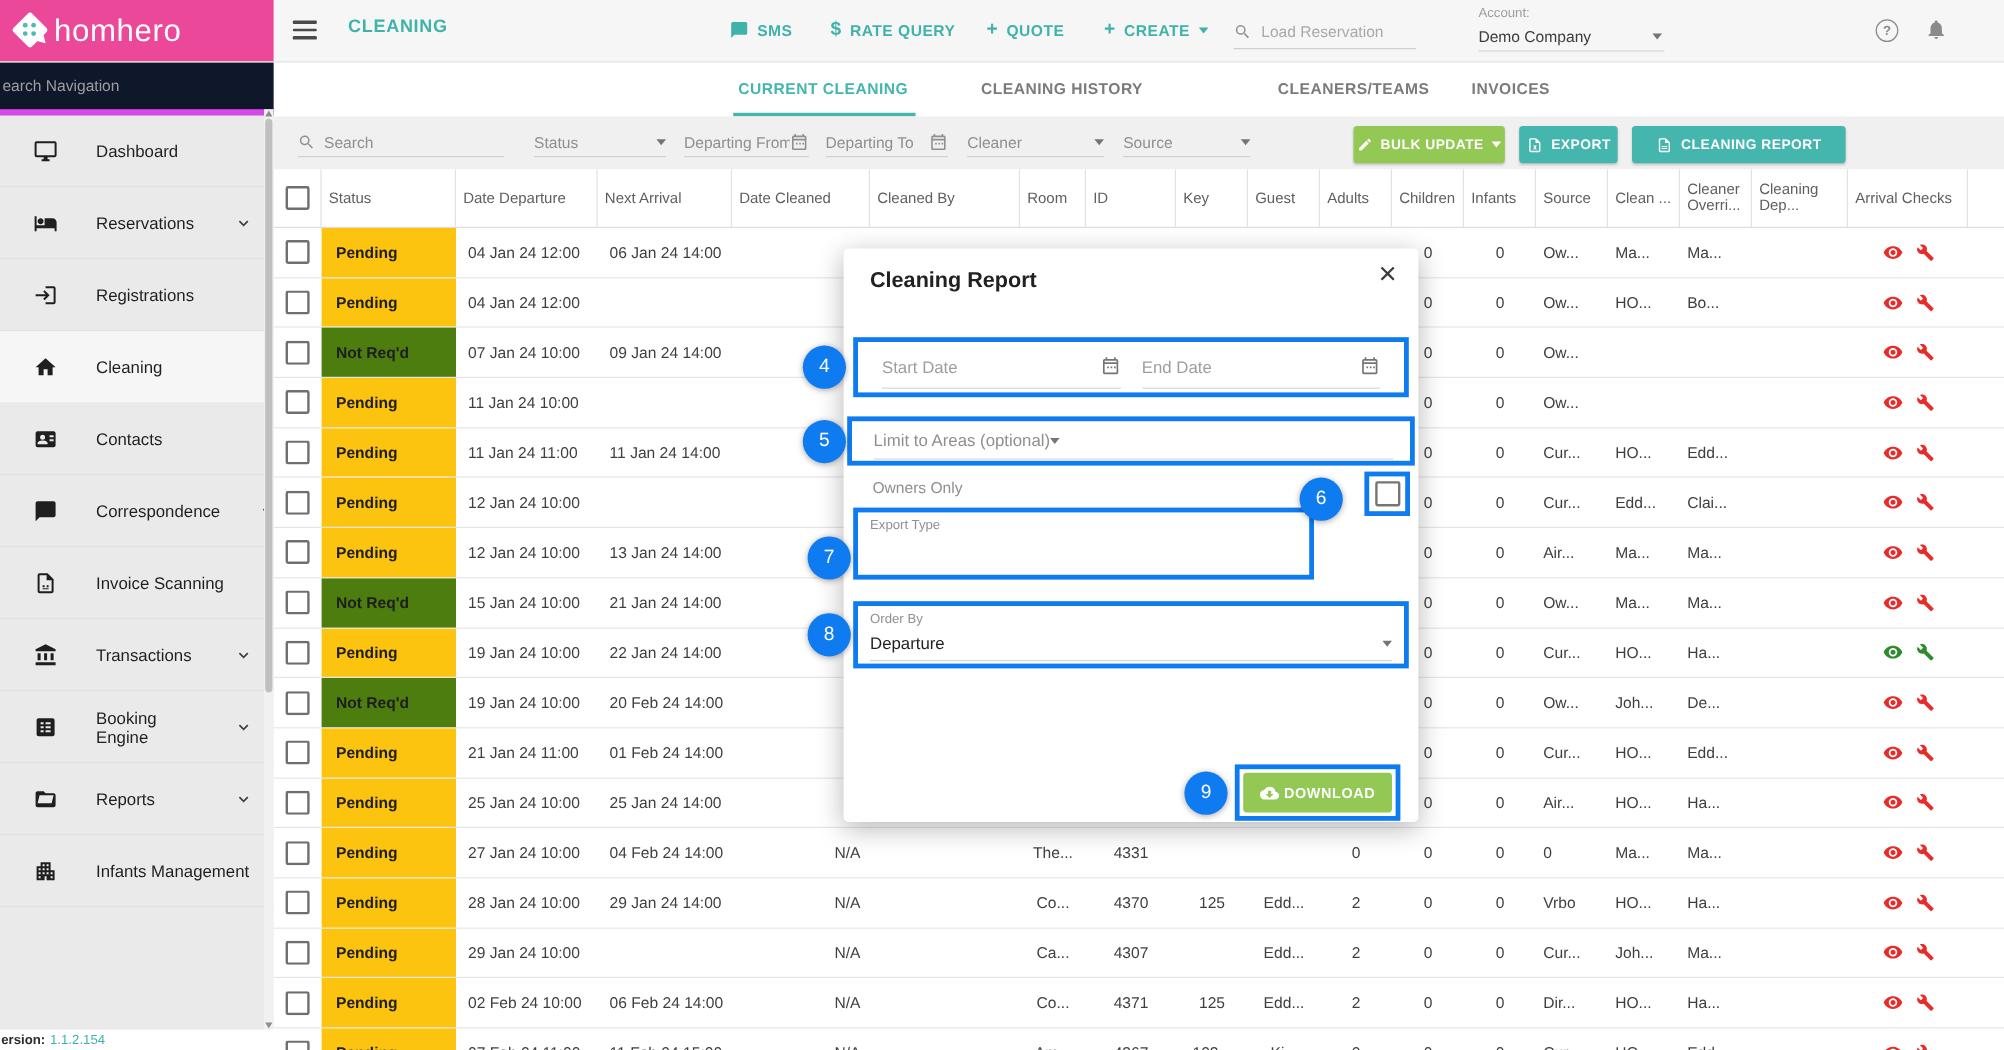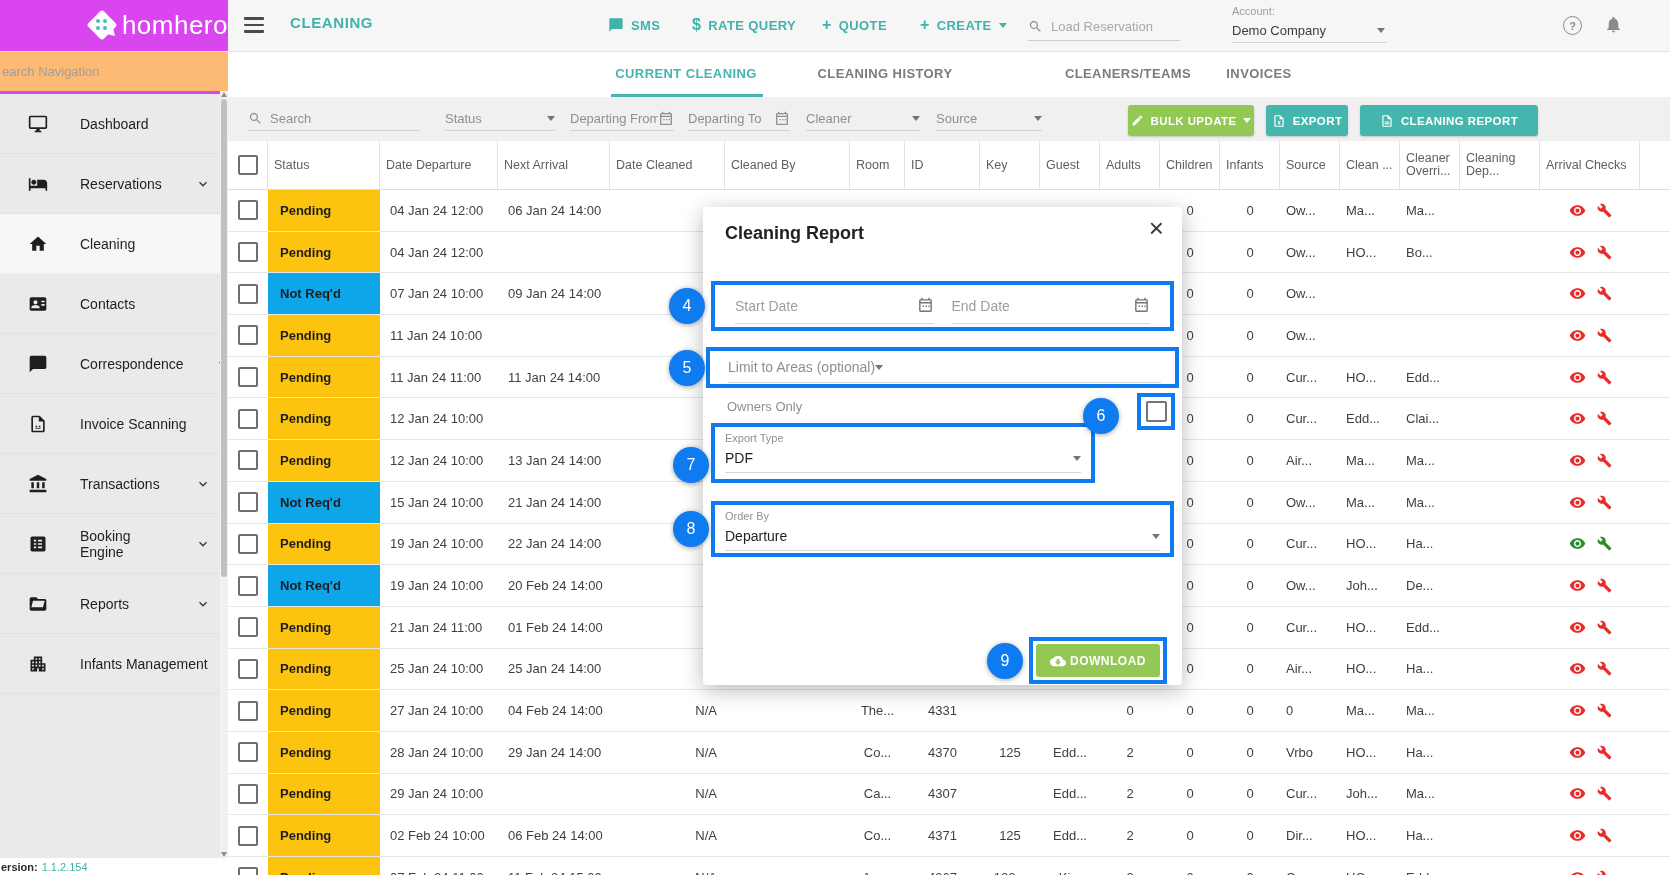--- a/index.html
+++ b/index.html
@@ -1,39 +1,39 @@
 <!DOCTYPE html>
 <html><head>
 <meta charset="utf-8">
 <style>
   html,body{margin:0;padding:0;background:#fff;font-family:"Liberation Sans","DejaVu Sans",sans-serif;}
   .screen{position:relative;width:1670px;height:875px;overflow:hidden;background:#fff;}
   svg{display:block}
   
   .topbar{position:absolute;left:0;top:0;width:1670px;height:51px;background:#f6f6f6;border-bottom:1px solid #e3e3e3;z-index:20;}
-  .logo{position:absolute;left:0;top:0;width:228px;height:51px;background:#d946ef;display:flex;align-items:center;gap:3px;padding-left:8px;box-sizing:border-box;justify-content:flex-end;}
+  .logo{position:absolute;left:0;top:0;width:228px;height:51px;background:#ec4899;display:flex;align-items:center;gap:3px;padding-left:8px;box-sizing:border-box;}
   .logo-text{color:#fff;font-size:26px;font-weight:500;letter-spacing:.5px;}
   .hamburger{position:absolute;left:244px;top:17px;width:20px;cursor:pointer;}
   .hamburger span{display:block;height:2.5px;background:#4a4a4a;margin-bottom:4px;border-radius:1px;}
   .page-title{position:absolute;left:290px;top:14px;font-size:15px;font-weight:bold;letter-spacing:.6px;color:#3fb3aa;}
   .tb-action{position:absolute;top:12px;display:flex;align-items:center;gap:7px;color:#3fb3aa;font-size:13px;font-weight:bold;letter-spacing:.4px;cursor:pointer;height:26px;}
   .tb-action .sym{font-size:16px;font-weight:bold;}
   .caret{width:0;height:0;border-left:4.5px solid transparent;border-right:4.5px solid transparent;border-top:5px solid #3fb3aa;}
   .caret.gray{border-top-color:#757575;}
   .loadres{position:absolute;left:1028px;top:18px;width:152px;display:flex;align-items:center;gap:6px;border-bottom:1px solid #cfcfcf;padding-bottom:5px;color:#9e9e9e;}
   .loadres input{border:none;outline:none;background:transparent;font-size:13px;color:#666;width:120px;font-family:inherit;}
   .loadres input::placeholder{color:#a9a9a9;}
   .tb-select{position:absolute;top:5px;width:155px;}
   .tb-select .lbl{font-size:11px;color:#9e9e9e;}
   .tb-select .val{display:flex;align-items:center;justify-content:space-between;font-size:13px;color:#3c3c3c;border-bottom:1px solid #d6d6d6;padding:6px 2px 4px 0;}
   .help-icon{position:absolute;left:1563px;top:16px;width:17px;height:17px;border:1.7px solid #8a8a8a;border-radius:50%;color:#8a8a8a;font-size:11px;font-weight:bold;display:flex;align-items:center;justify-content:center;}
   .bell{position:absolute;left:1604px;top:15px;color:#8a8a8a;}
   
   .sidebar{position:absolute;left:0;top:51px;width:228px;height:824px;background:#eaeaea;z-index:15;}
-  .side-search{height:40px;background:#fdba74;border-bottom:3px solid #d946ef;display:flex;align-items:center;}
+  .side-search{height:40px;background:#0f172a;border-bottom:5px solid #d946ef;display:flex;align-items:center;}
   .side-search input{border:none;outline:none;background:transparent;font-size:13px;color:#666;width:200px;padding-left:2px;font-family:inherit;}
   .side-search input::placeholder{color:#9e9e9e;}
   .nav-item{height:60px;display:flex;align-items:center;padding:0 18px 0 28px;box-sizing:border-box;gap:32px;color:#1f1f1f;border-bottom:1px solid rgba(0,0,0,.035);cursor:pointer;}
   .nav-item.active{background:#f6f6f6;}
   .nav-item .nlabel{font-size:14px;flex:1;}
   .nav-item svg{flex:none;}
   .side-version{position:absolute;left:0;bottom:0;width:228px;height:17px;background:#fff;font-size:11px;display:flex;align-items:center;gap:4px;padding-left:1px;}
   .side-version b{color:#2b2b2b;}
   .side-version .v{color:#3fb3aa;}
   .side-scroll{position:absolute;right:0;top:40px;width:8px;height:767px;background:#f1f1f1;}
@@ -61,21 +61,21 @@
   .thead,.tr{display:grid;grid-template-columns:40px 112px 118px 112px 115px 125px 55px 75px 60px 60px 60px 60px 60px 60px 60px 60px 80px 100px 1fr;}
   .thead{height:48px;border-bottom:1px solid #dedede;}
   .th{display:flex;align-items:center;font-size:12.5px;color:#5f5f5f;padding:0 6px;border-right:1px solid #e2e2e2;line-height:13px;overflow:hidden;box-sizing:border-box;}
   .th-check{border-right:1px solid #e2e2e2;display:flex;align-items:center;justify-content:center;}
   .tr{height:40.7px;border-bottom:1px solid #e6e6e6;align-items:center;}
   .td{font-size:13px;color:#3f3f3f;padding:0 6px;overflow:hidden;white-space:nowrap;box-sizing:border-box;}
   .cb{width:16px;height:16px;border:2px solid #6f6f6f;border-radius:2px;background:#fff;cursor:pointer;}
   .c-check{display:flex;justify-content:center;}
   .c-status{height:100%;display:flex;align-items:center;font-weight:bold;color:#1e1e1e;padding-left:12px;}
   .c-status.pending{background:#fcc30f;text-align:right;}
-  .c-status.notreq{background:#0ea5e9;}
+  .c-status.notreq{background:#4d7c0f;}
   .c-dep,.c-arr{padding-left:10px;}
   .c-cleaned{text-align:right;padding-right:8px;}
   .c-room,.c-id,.c-key,.c-guest,.c-num{text-align:center;}
   .c-checks{display:flex;gap:11px;justify-content:center;align-items:center;}
   .c-checks.red{color:#e82c2a;}
   .c-checks.green{color:#2e8b2e;}
   .c-checks span{cursor:pointer;}
   
   .modal{position:absolute;left:703px;top:207px;width:479px;height:478px;background:#fff;border-radius:4px;box-shadow:0 5px 22px rgba(0,0,0,.28);z-index:30;}
   .m-title{position:absolute;left:22px;top:16px;font-size:18px;font-weight:bold;color:#212121;}
@@ -194,20 +194,28 @@
             <path d="M7 13c1.66 0 3-1.34 3-3S8.66 7 7 7s-3 1.34-3 3 1.34 3 3 3zm12-6h-8v7H3V5H1v15h2v-3h18v3h2v-9c0-2.21-1.79-4-4-4z"></path>
           </svg>
         </span>
       <span class="nlabel">Reservations</span>
       <span>
           <svg width="14" height="14" viewBox="0 0 24 24" fill="none" stroke="#3c3c3c" stroke-width="2.4">
             <path d="M6 9l6 6 6-6"></path>
           </svg>
         </span>
     </div>
+    <div class="nav-item">
+      <span>
+          <svg width="20" height="20" viewBox="0 0 24 24" fill="#1f1f1f">
+            <path d="M11 7L9.6 8.4l2.6 2.6H2v2h10.2l-2.6 2.6L11 17l5-5-5-5zm9 12h-8v2h8c1.1 0 2-.9 2-2V5c0-1.1-.9-2-2-2h-8v2h8v14z"></path>
+          </svg>
+        </span>
+      <span class="nlabel">Registrations</span>
+    </div>
     <div class="nav-item active">
       <span>
           <svg width="20" height="20" viewBox="0 0 24 24" fill="#1f1f1f">
             <path d="M10 20v-6h4v6h5v-8h3L12 3 2 12h3v8z"></path>
           </svg>
         </span>
       <span class="nlabel">Cleaning</span>
     </div>
     <div class="nav-item">
       <span>
@@ -1014,24 +1022,20 @@
       </div>
     </div>
 
     <div class="owners-label">Owners Only</div>
     <div class="ann ann-box6">
       <span class="mcheckbox"></span>
     </div>
 
     <div class="ann ann-box7 selgrp">
       <div class="slbl">Export Type</div>
-      <div class="srow">
-        <span class="sval">PDF</span>
-        <span class="caret gray"></span>
-      </div>
     </div>
 
     <div class="ann ann-box8 selgrp">
       <div class="slbl">Order By</div>
       <div class="srow">
         <span class="sval">Departure</span>
         <span class="caret gray"></span>
       </div>
     </div>
 

